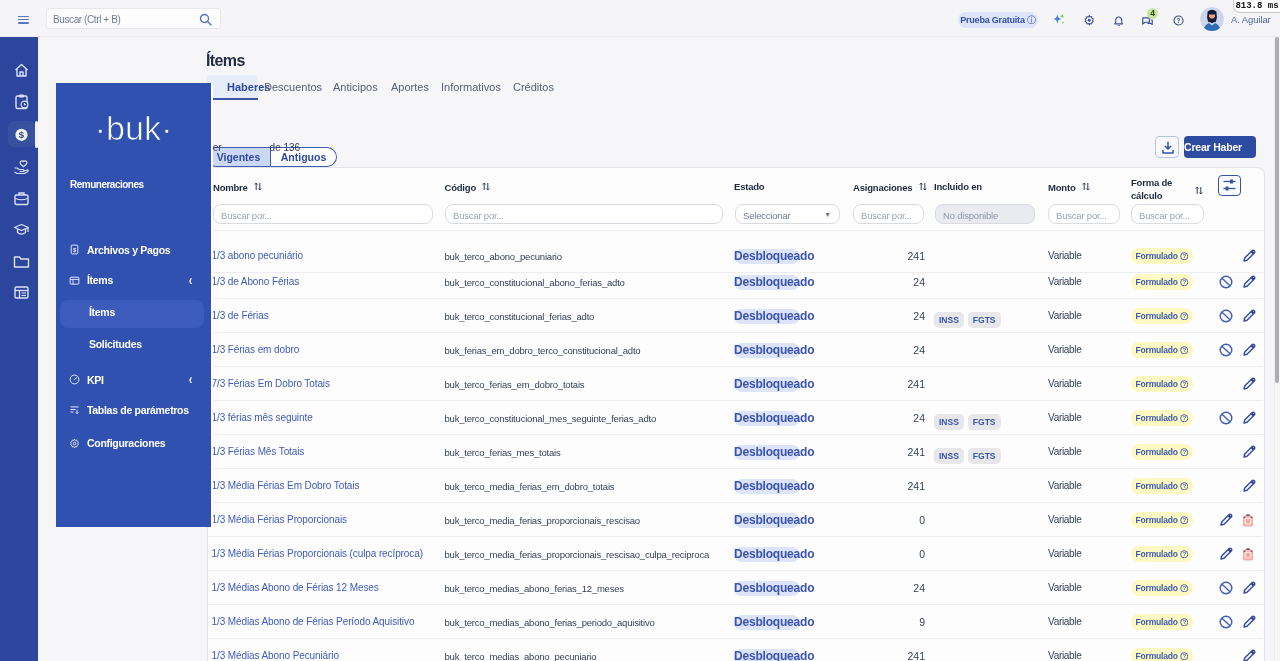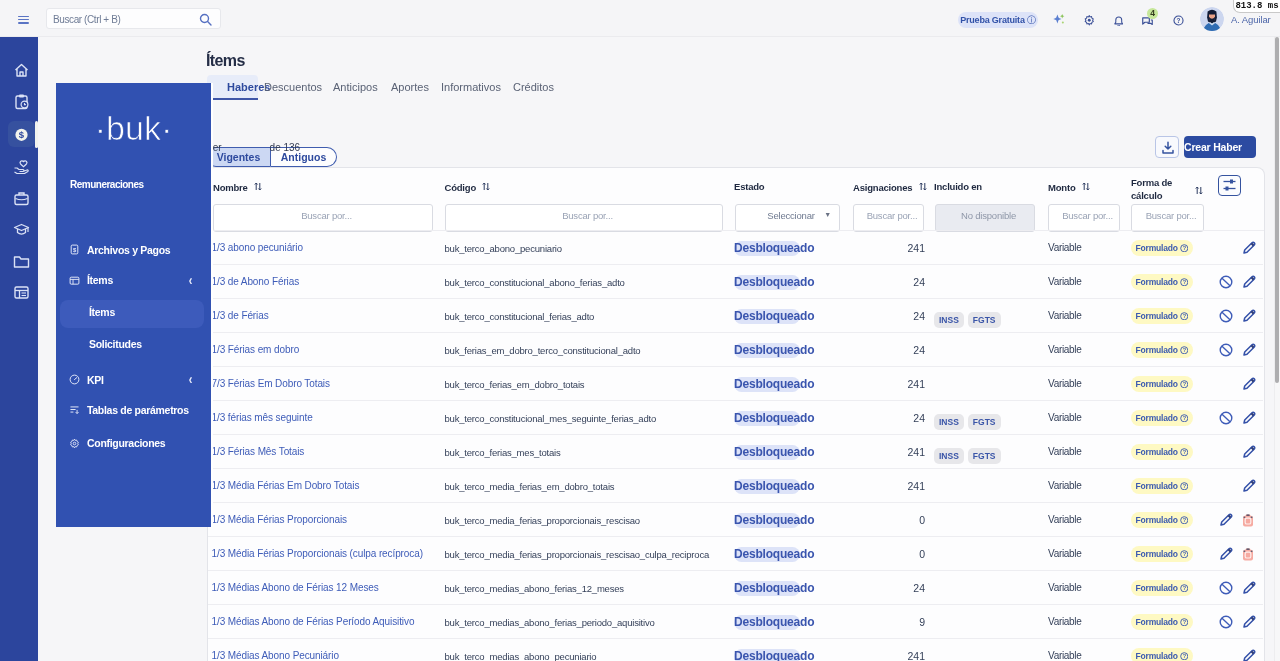--- a/index.html
+++ b/index.html
@@ -49,21 +49,21 @@
   .versel { position:absolute; left:16px; top:-4.5px; width:46px; height:20px; background:#fff; border:1px solid #d6d8df; border-radius:4px; font-size:12px; color:#333c52; padding:3px 8px 0 7px;margin-top:48px; }
   .versel .c { position:absolute; right:7px; top:4px; font-size:9px; color:#4a5166; }
   .de136 { position:absolute; left:63px; top:0; }
 
   .btn-dl { position:absolute; left:960px; top:99px; width:24px; height:22px; background:#f8f9fd; border:1px solid #b9c5e6; border-radius:4px; }
   .btn-create { position:absolute; left:989px; top:99px; width:72px; height:22px; background:#2c4ba1; border-radius:4px; color:#fff; font-size:10.5px; letter-spacing:-0.2px; font-weight:bold; line-height:22px; }
 
   
   .card { position:absolute; left:12px; top:130px; width:1057.5px; height:500px; background:#fdfdfe; border:1px solid #e3e4e9; border-radius:8px 8px 0 0; border-bottom:none; }
   .th { position:absolute; top:13px; font-size:9.5px; letter-spacing:-0.2px; font-weight:bold; color:#1f2940; }
-  .finput { position:absolute; top:36px; height:28px; background:#fff; border:1px solid #d9dbe2; border-radius:3px; font-size:9.5px; letter-spacing:-0.2px; color:#9aa3b5; padding:4.5px 0 0 7px;text-align:center; }
+  .finput { position:absolute; top:36px; height:20px; background:#fff; border:1px solid #d9dbe2; border-radius:8px; font-size:9.5px; letter-spacing:-0.2px; color:#9aa3b5; padding:4.5px 0 0 7px; }
   .finput.dis { background:#e9ebf1; color:#8f97a8; }
   .sorti { display:inline-block; margin-left:4px; }
   .fbtn { position:absolute; left:1010px; top:7px; width:23px; height:21px; border:1.5px solid #35539f; border-radius:4px; background:#fbfcfe; }
   .sort-fc { position:absolute; left:987px; top:13px; }
 
   .rows { position:absolute; left:0; top:62px; width:100%; border-top:1px solid #ededf1; }
   .row { position:absolute; left:0; width:1055px; height:34px; border-bottom:1px solid #ededf1; }
   .c-nom { position:absolute; left:3.5px; top:11px; font-size:10px; letter-spacing:-0.1px; color:#3e5cb8; }
   .c-cod { position:absolute; left:236.5px; top:11.5px; font-size:9.5px; letter-spacing:-0.2px; color:#333f58; }
   .c-est { position:absolute; left:526px; top:9.5px; width:66px; height:15px; background:#dde3f8; border-radius:8px; color:#3a55ae; font-size:12px; letter-spacing:-0.2px; font-weight:bold; text-align:center; line-height:15px; }
@@ -278,21 +278,21 @@
 
     <div class="finput" style="left:5px; width:220px;">Buscar por...</div>
     <div class="finput" style="left:237px; width:278px;">Buscar por...</div>
     <div class="finput" style="left:527px; width:105px; color:#6f7a90;">Seleccionar <span style="position:absolute;right:8px;top:6px;font-size:7px;color:#6b7385;">▼</span></div>
     <div class="finput" style="left:645px; width:71px;">Buscar por...</div>
     <div class="finput dis" style="left:727px; width:100px;">No disponible</div>
     <div class="finput" style="left:840px; width:72px;">Buscar por...</div>
     <div class="finput" style="left:923px; width:73px;">Buscar por...</div>
 
     <div class="rows">
-        <div class="row" style="top:0px">
+        <div class="row" style="top:8px">
           <span class="c-nom">1/3 abono pecuniário</span>
           <span class="c-cod">buk_terco_abono_pecuniario</span>
           <span class="c-est">Desbloqueado</span>
           <span class="c-num">241</span>
           <span class="c-mon">Variable</span>
           <span class="c-for">Formulado <svg width="8.5" height="8.5" viewBox="0 0 10 10" style="vertical-align:-1px">
               <circle cx="5" cy="5" r="4.2" fill="none" stroke="#3d5cb0" stroke-width="1.1"></circle>
               <text x="5" y="7.4" font-size="6.5" font-weight="bold" fill="#3d5cb0" text-anchor="middle" font-family="Liberation Sans">?</text>
             </svg></span>
           <span class="act" style="left:1033.5px"><svg width="14" height="14" viewBox="0 0 14 14">

